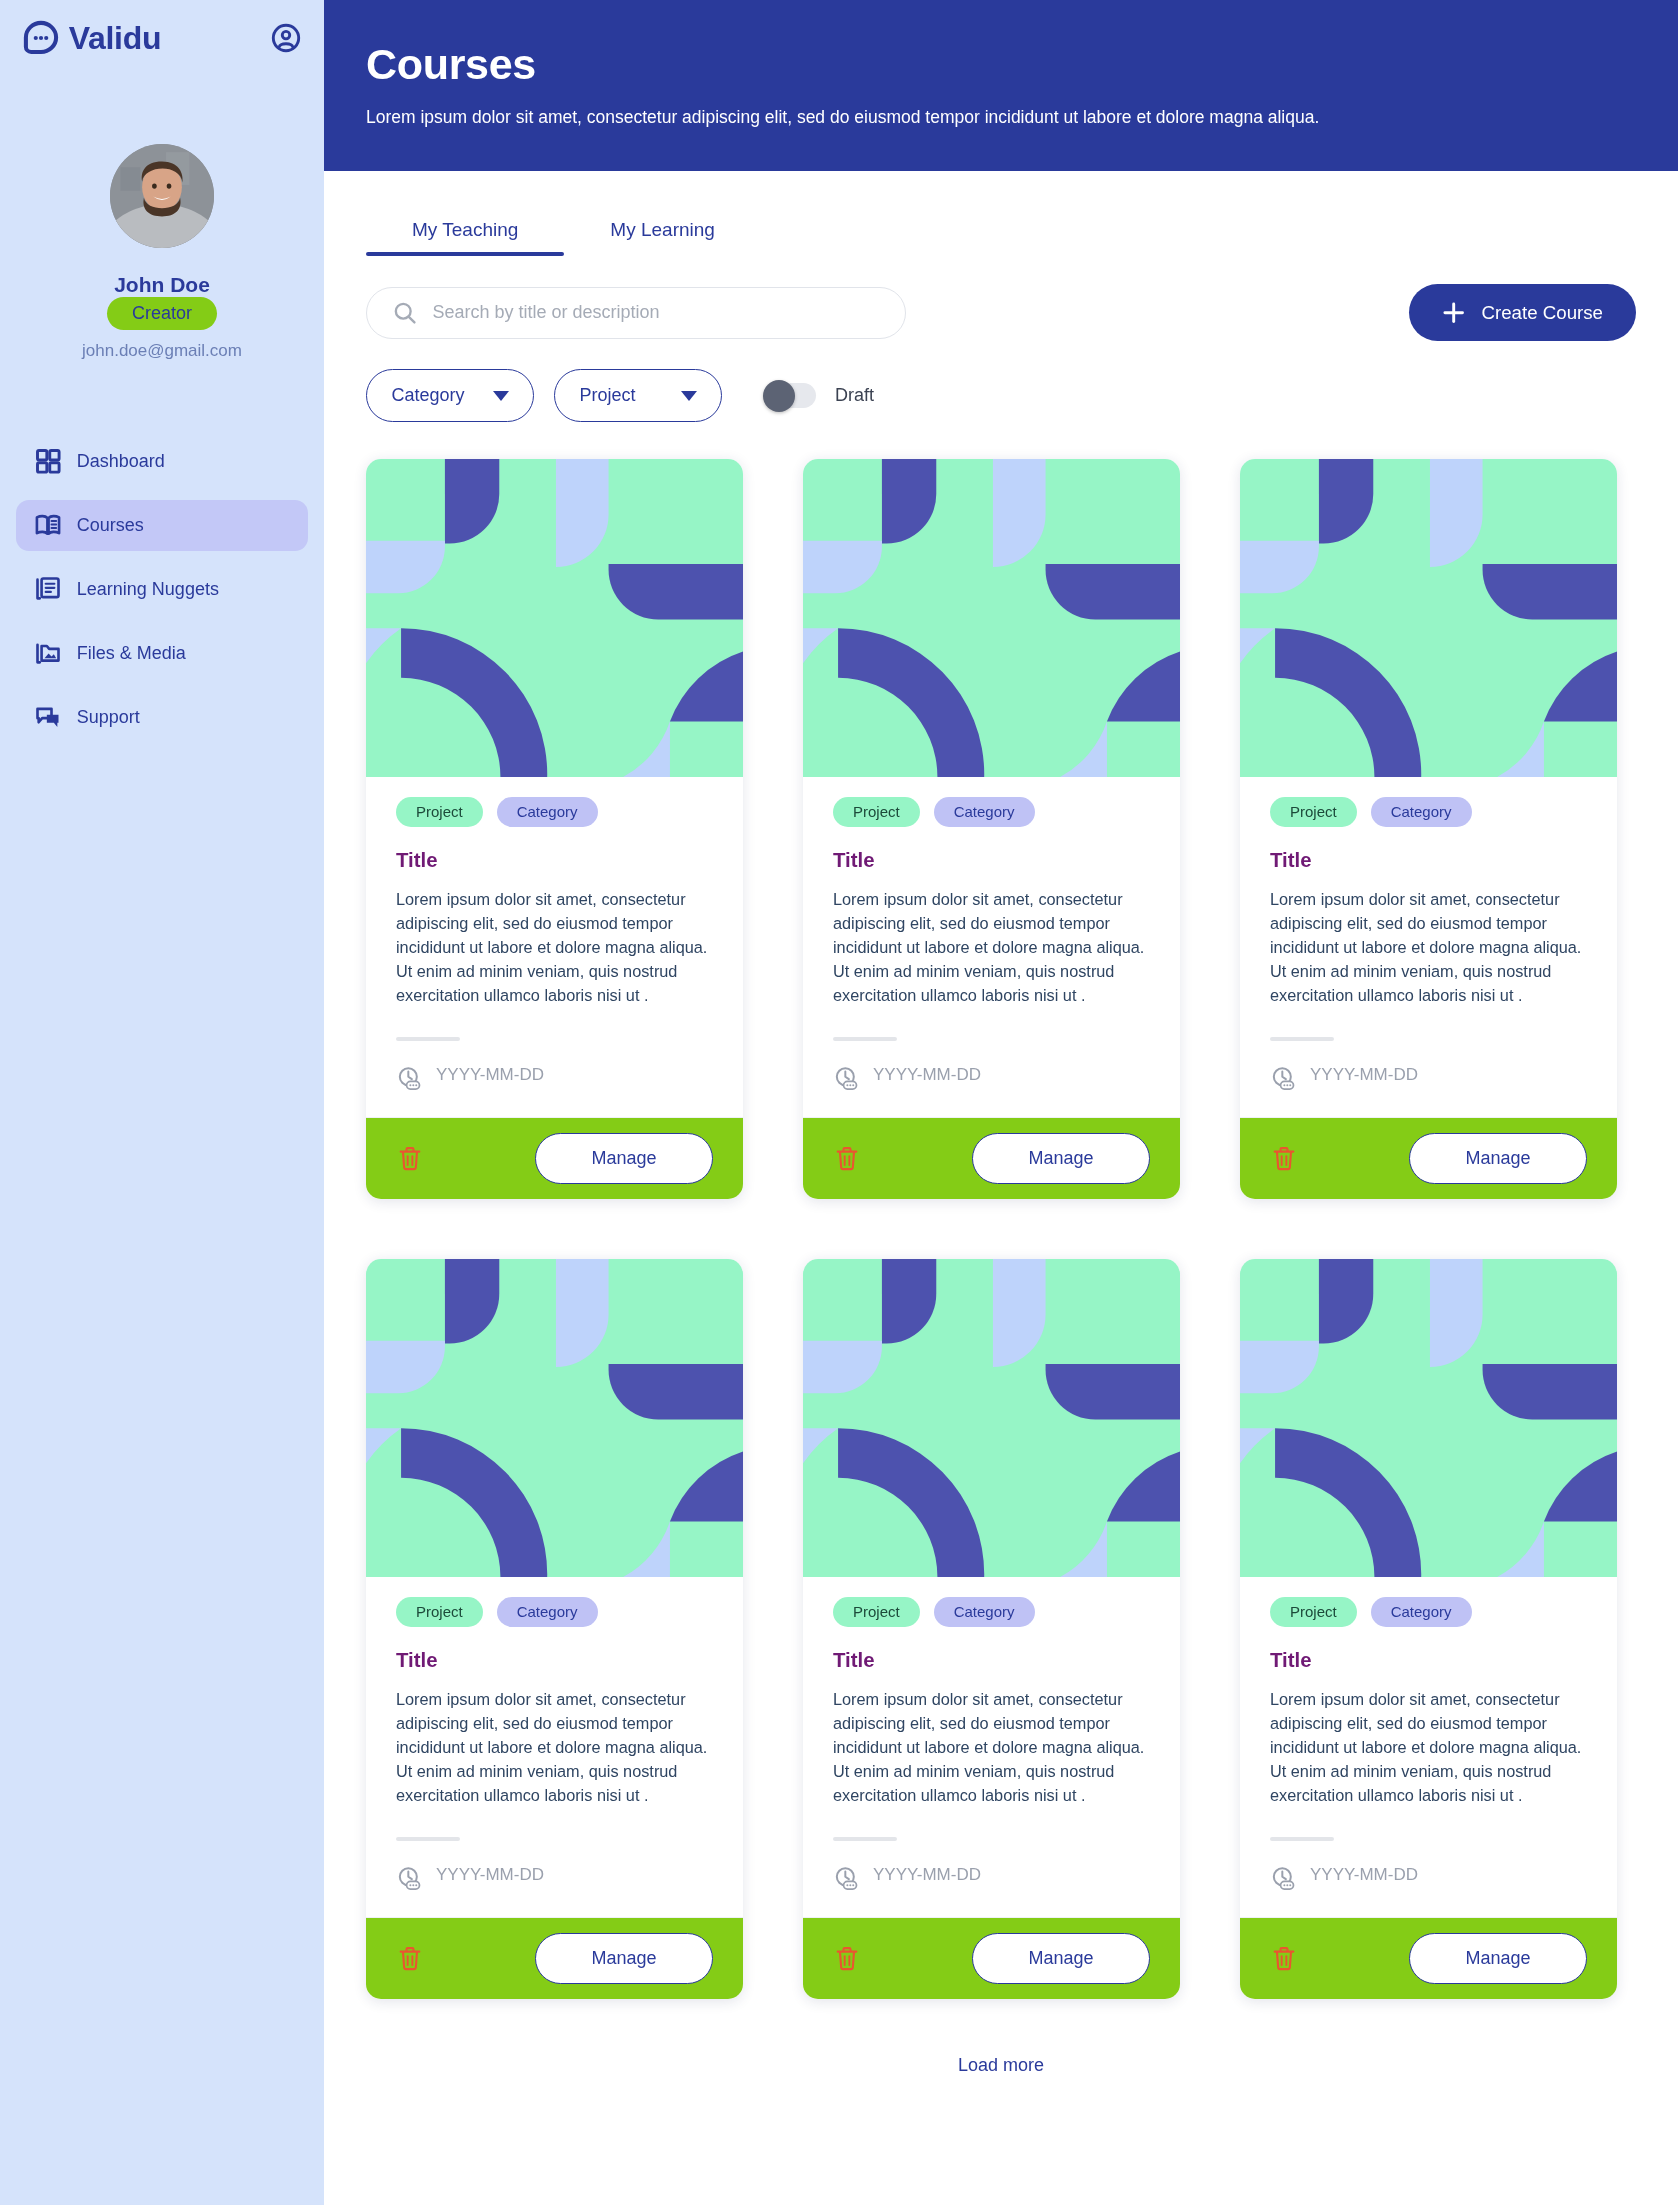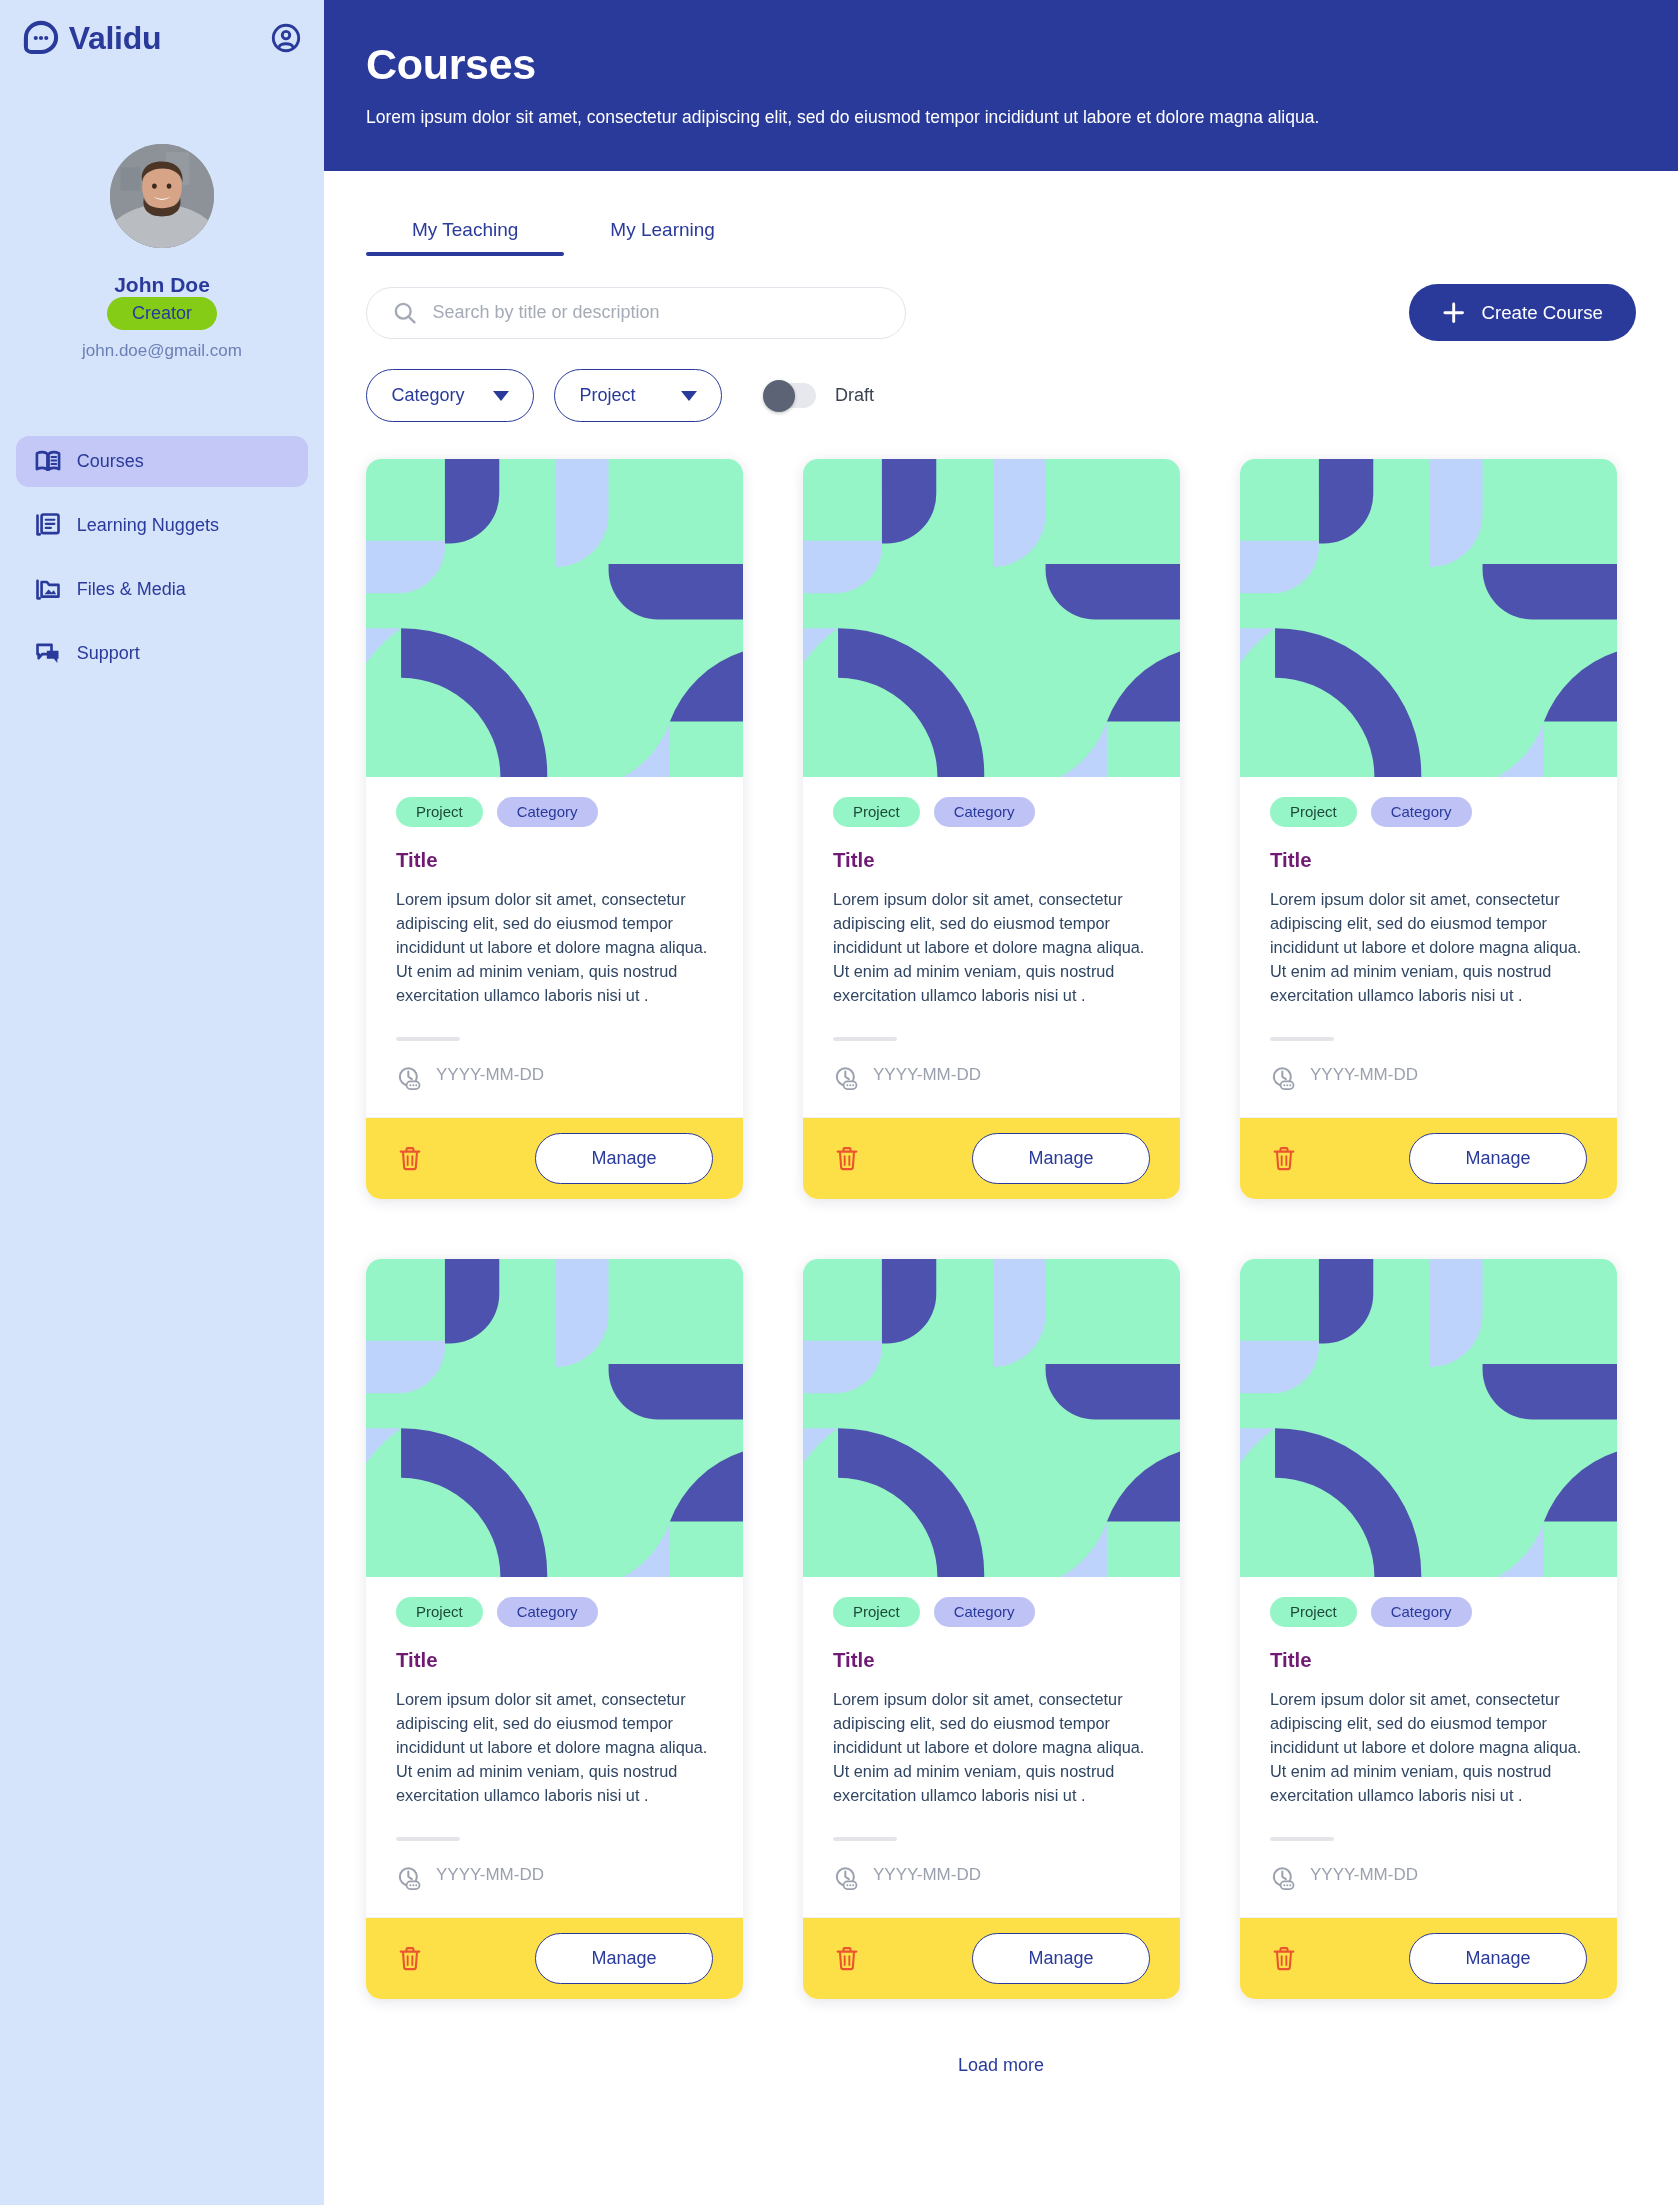--- a/index.html
+++ b/index.html
@@ -247,21 +247,21 @@
     display: flex;
     align-items: flex-start;
     gap: 13px;
     padding-bottom: 24.5px;
   }
   .clock-icon { width: 27px; height: 27px; flex: 0 0 27px; }
   .date-text { font-size: 17px; color: #9aa0ad; }
 
   .card-footer {
     border-top: 1.8px solid #eef1f7;
-    background: #fde047;
+    background: #84cc16;
     height: 82px;
     display: flex;
     align-items: center;
     justify-content: space-between;
     padding: 0 30px;
   }
   .trash-btn { width: 28px; height: 28px; cursor: pointer; background: none; border: none; padding: 0; }
   .manage-btn {
     height: 51px;
     min-width: 178px;
@@ -326,20 +326,31 @@
           <path d="M74 90 Q89 102 104 90 Q89 98 74 90 Z" fill="#ffffff"></path>
         </svg>
       </div>
       <div class="profile-name">John Doe</div>
       <div class="role-badge">Creator</div>
       <div class="profile-email">john.doe@gmail.com</div>
     </div>
 
     <nav class="nav">
 
+      <div class="nav-item">
+        <span class="nav-icon">
+          <svg viewBox="0 0 48 48" xmlns="http://www.w3.org/2000/svg">
+            <rect x="6" y="6" width="16" height="16" rx="2.5" fill="none" stroke="#2a3a9b" stroke-width="5"></rect>
+            <rect x="27" y="6" width="16" height="16" rx="2.5" fill="none" stroke="#2a3a9b" stroke-width="5"></rect>
+            <rect x="6" y="27" width="16" height="16" rx="2.5" fill="none" stroke="#2a3a9b" stroke-width="5"></rect>
+            <rect x="27" y="27" width="16" height="16" rx="2.5" fill="none" stroke="#2a3a9b" stroke-width="5"></rect>
+          </svg>
+        </span>
+        <span class="nav-label">Dashboard</span>
+      </div>
 
       <div class="nav-item active">
         <span class="nav-icon">
           <svg viewBox="0 0 48 48" xmlns="http://www.w3.org/2000/svg">
             <path d="M5 11 C11 8 19 8 23 12 L23 39 C19 35 11 35 5 38 Z" fill="none" stroke="#2a3a9b" stroke-width="4.5" stroke-linejoin="round"></path>
             <path d="M43 11 C37 8 29 8 25 12 L25 39 C29 35 37 35 43 38 Z" fill="none" stroke="#2a3a9b" stroke-width="4.5" stroke-linejoin="round"></path>
             <line x1="30" y1="17" x2="38" y2="17" stroke="#2a3a9b" stroke-width="3.4" stroke-linecap="round"></line>
             <line x1="30" y1="23" x2="38" y2="23" stroke="#2a3a9b" stroke-width="3.4" stroke-linecap="round"></line>
             <line x1="30" y1="29" x2="38" y2="29" stroke="#2a3a9b" stroke-width="3.4" stroke-linecap="round"></line>
           </svg>

